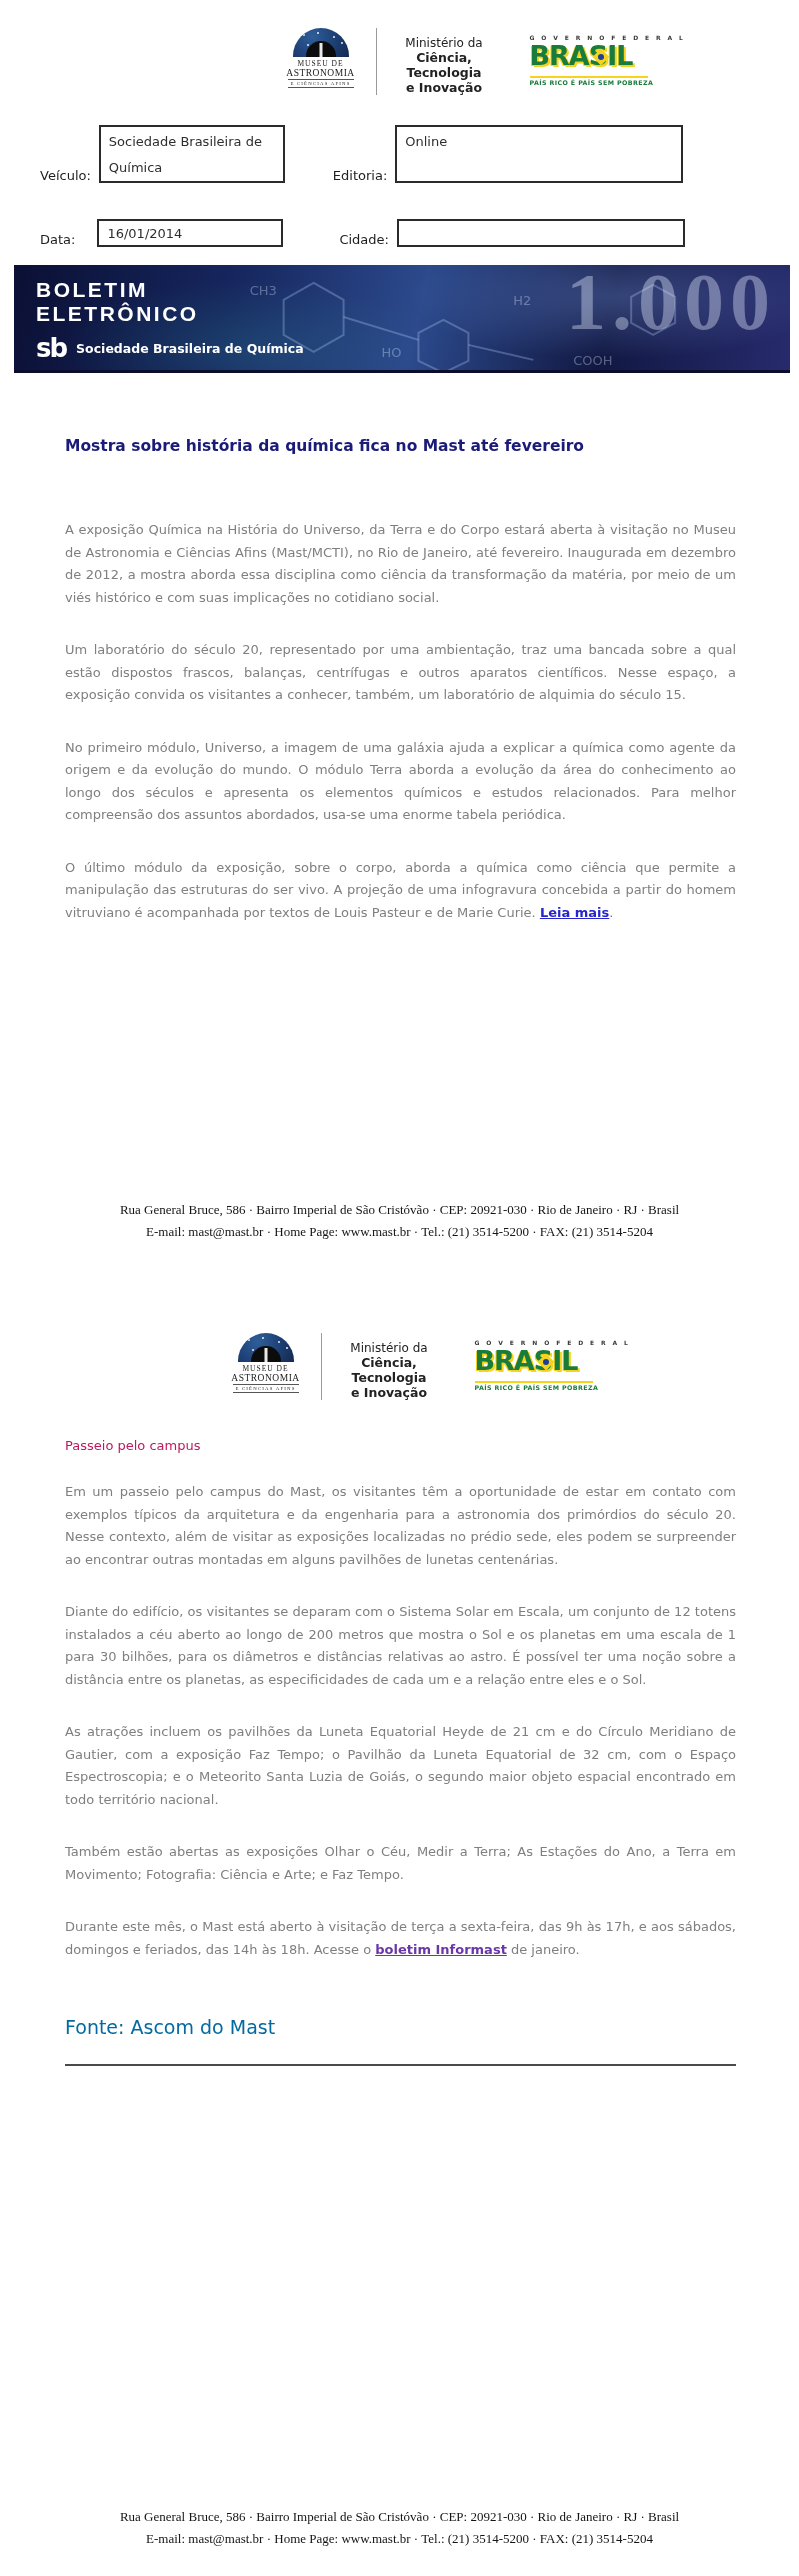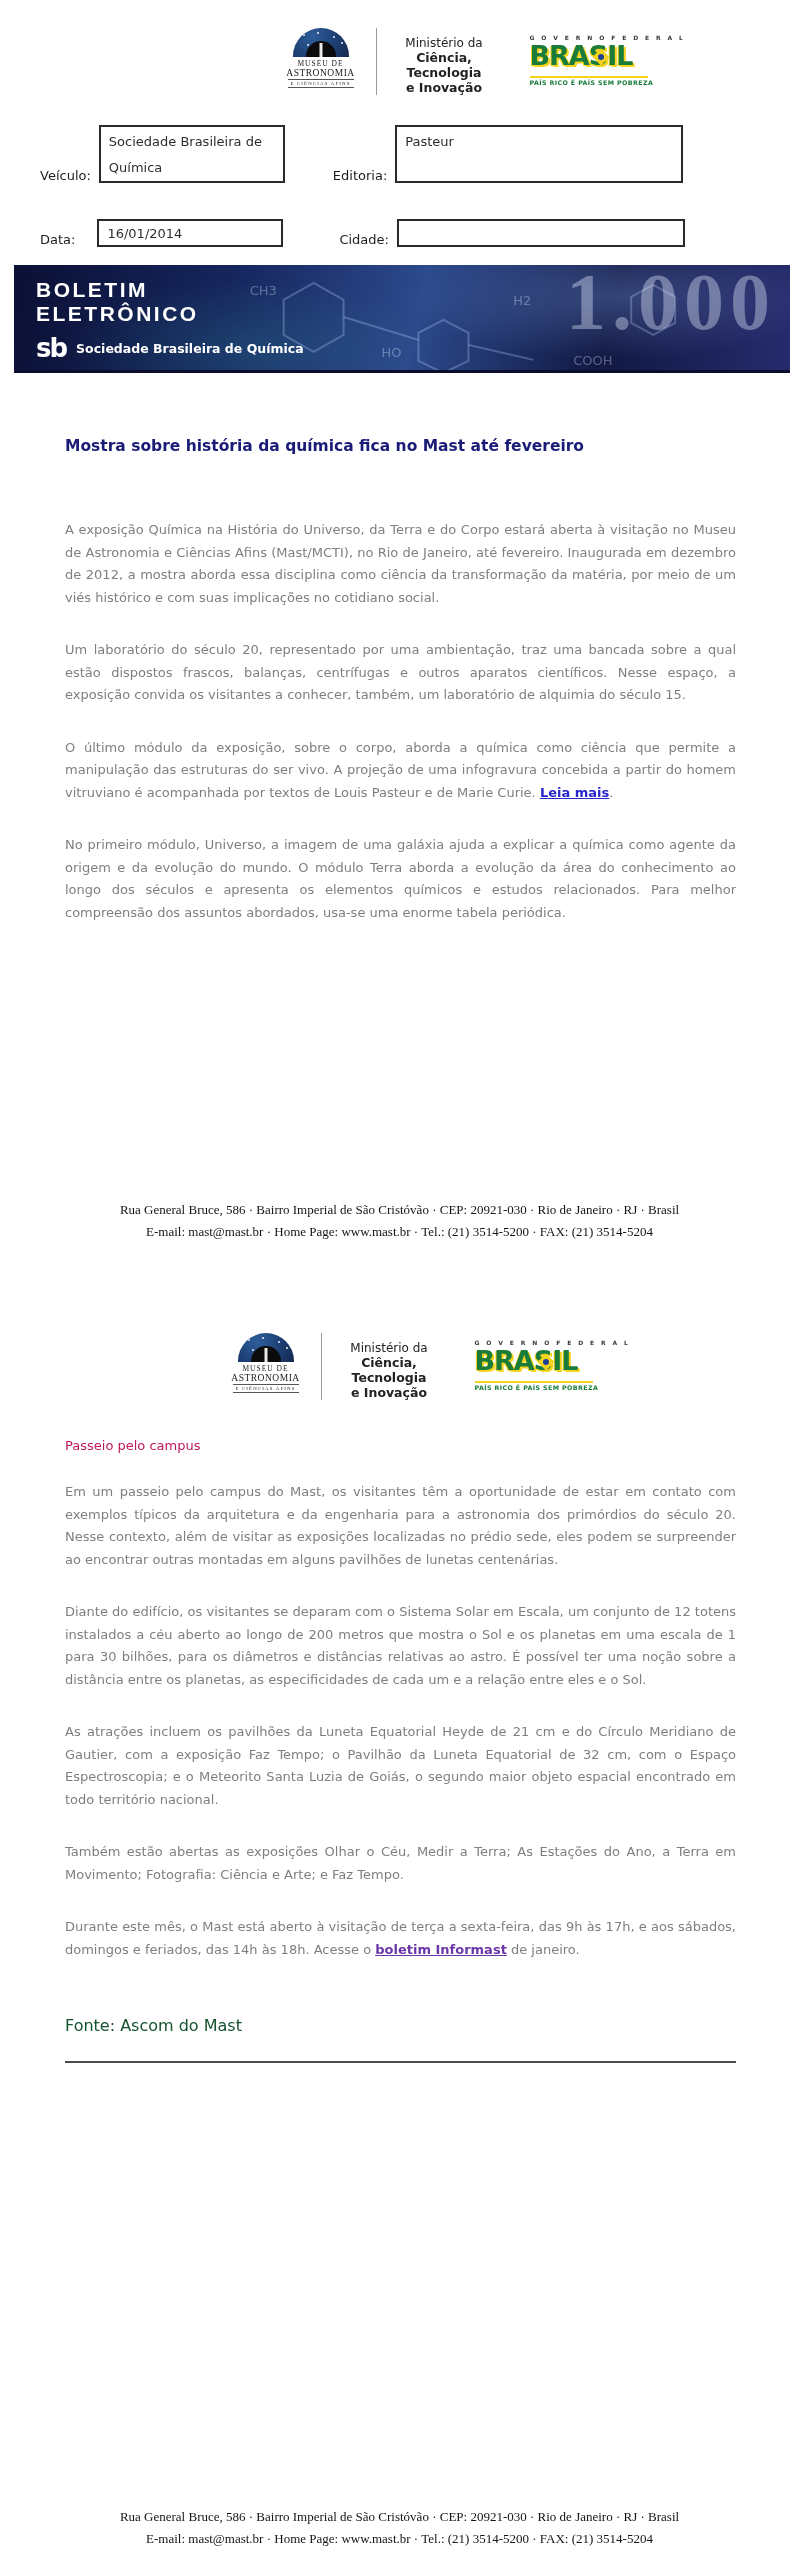--- a/index.html
+++ b/index.html
@@ -90,21 +90,21 @@
   .article-title { margin:64px 65px 0 65px; color:#1b1b78; font-size:15.5px; font-weight:700; }
   .article-body { margin:64px 63px 0 65px; }
   .para { color:#7f7f7f; font-size:13px; line-height:22.5px; text-align:justify; margin-bottom:30px; }
   .para:last-child { margin-bottom:0; }
   .link-blue { color:#2626cc; font-weight:700; text-decoration:underline; cursor:pointer; }
   .link-purple { color:#6a36a8; font-weight:700; text-decoration:underline; cursor:pointer; }
 
   
   .campus-heading { margin:38px 63px 0 65px; color:#be185d; font-size:13px; }
   .campus-body { margin:28px 63px 12px 65px; }
-  .fonte { margin:55px 63px 12px 65px; color:#14532d; font-size:16px; }
+  .fonte { margin:55px 63px 12px 65px; color:#0369a1; font-size:19px; }
   .rule { margin:26px 63px 0 65px; border:none; border-top:2px solid #4a4a4a; height:0; }
 
   
   .page-footer { position:absolute; left:0; right:0; text-align:center;
     font-family:"Liberation Serif",serif; color:#141414; font-size:13px; line-height:22px; }
   #page1 .page-footer { bottom:45px; }
   #page2 .page-footer { bottom:26px; }
 </style>
 </head>
 <body>
@@ -140,21 +140,21 @@
   </div>
 
   <div class="form-area">
     <div class="form-grid">
       <div class="form-cell">
         <span class="form-label">Veículo:</span>
         <div class="vbox box-veiculo">Sociedade Brasileira de Química</div>
       </div>
       <div class="form-cell cell-right">
         <span class="form-label">Editoria:</span>
-        <div class="vbox box-editoria">Pasteur</div>
+        <div class="vbox box-editoria">Online</div>
       </div>
     </div>
     <div class="form-grid row2">
       <div class="form-cell">
         <span class="form-label small-pad">Data:</span>
         <div class="vbox box-data" style="margin-left:22px;">16/01/2014</div>
       </div>
       <div class="form-cell cell-right2">
         <span class="form-label small-pad">Cidade:</span>
         <div class="vbox box-cidade"></div>
@@ -188,22 +188,22 @@
       <span class="banner-org-name">Sociedade Brasileira de Química</span>
     </div>
   </div>
 
 
   <div class="article-title">Mostra sobre história da química fica no Mast até fevereiro</div>
 
   <div class="article-body">
     <p class="para">A exposição Química na História do Universo, da Terra e do Corpo estará aberta à visitação no Museu de Astronomia e Ciências Afins (Mast/MCTI), no Rio de Janeiro, até fevereiro. Inaugurada em dezembro de 2012, a mostra aborda essa disciplina como ciência da transformação da matéria, por meio de um viés histórico e com suas implicações no cotidiano social.</p>
     <p class="para">Um laboratório do século 20, representado por uma ambientação, traz uma bancada sobre a qual estão dispostos frascos, balanças, centrífugas e outros aparatos científicos. Nesse espaço, a exposição convida os visitantes a conhecer, também, um laboratório de alquimia do século 15.</p>
+    <p class="para">No primeiro módulo, Universo, a imagem de uma galáxia ajuda a explicar a química como agente da origem e da evolução do mundo. O módulo Terra aborda a evolução da área do conhecimento ao longo dos séculos e apresenta os elementos químicos e estudos relacionados. Para melhor compreensão dos assuntos abordados, usa-se uma enorme tabela periódica.</p>
     <p class="para"><span>O último módulo da exposição, sobre o corpo, aborda a química como ciência que permite a manipulação das estruturas do ser vivo. A projeção de uma infogravura concebida a partir do homem vitruviano é acompanhada por textos de Louis Pasteur e de Marie Curie. </span><a class="link-blue">Leia mais</a><span>.</span></p>
-    <p class="para">No primeiro módulo, Universo, a imagem de uma galáxia ajuda a explicar a química como agente da origem e da evolução do mundo. O módulo Terra aborda a evolução da área do conhecimento ao longo dos séculos e apresenta os elementos químicos e estudos relacionados. Para melhor compreensão dos assuntos abordados, usa-se uma enorme tabela periódica.</p>
   </div>
 
   <div class="page-footer">
     <div>Rua General Bruce, 586 · Bairro Imperial de São Cristóvão · CEP: 20921-030 · Rio de Janeiro · RJ · Brasil</div>
     <div>E-mail: mast@mast.br · Home Page: www.mast.br · Tel.: (21) 3514-5200 · FAX: (21) 3514-5204</div>
   </div>
 </div>
 
 <div class="page" id="page2">
 

